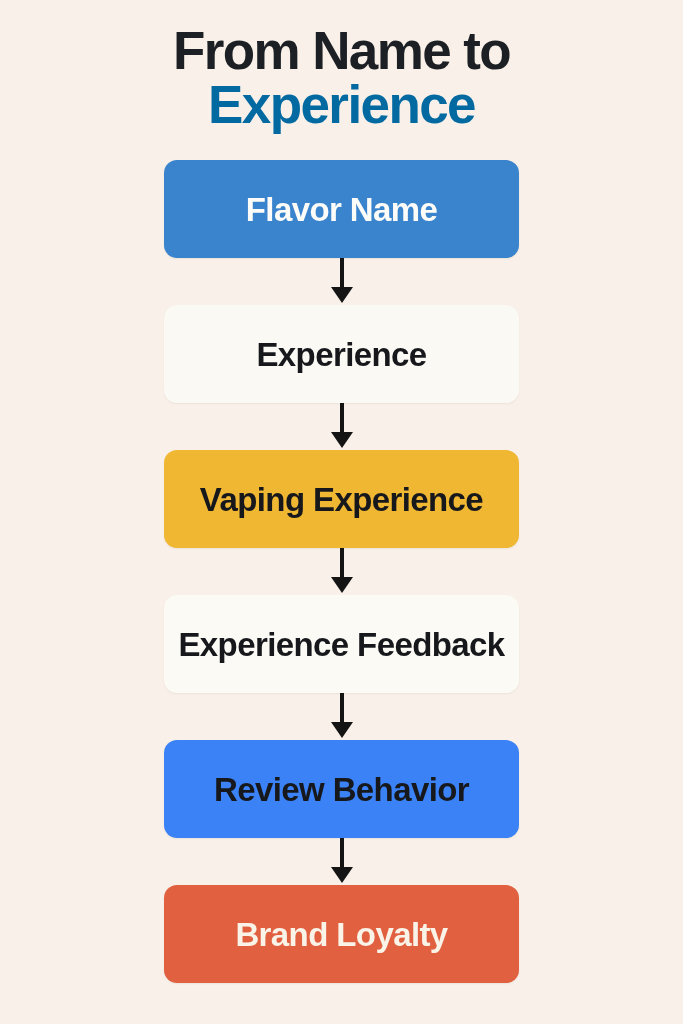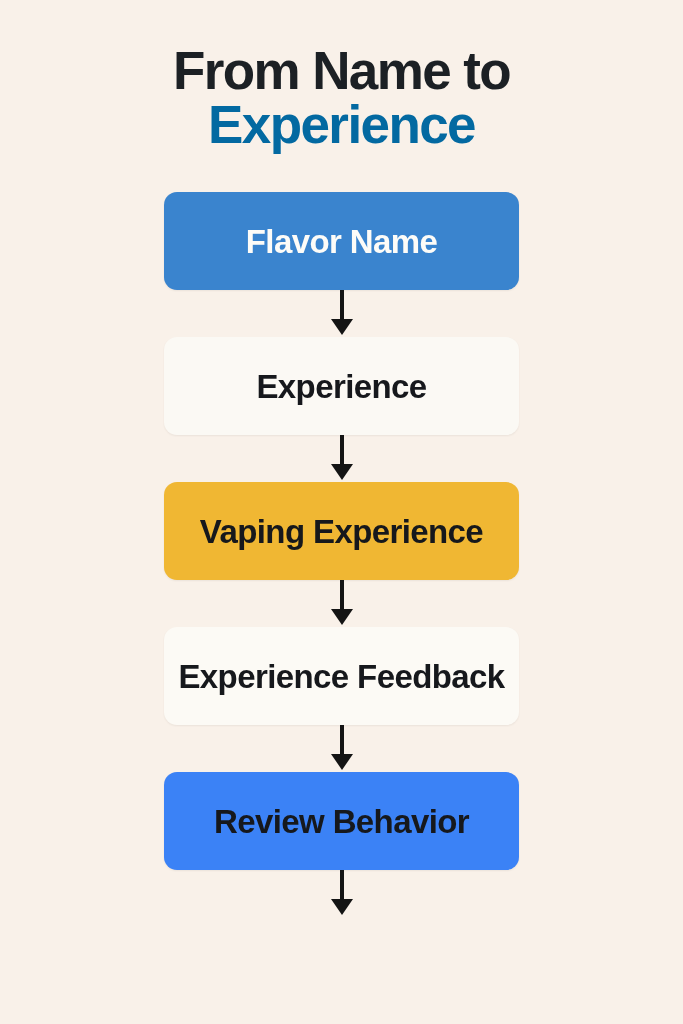--- a/index.html
+++ b/index.html
@@ -22,37 +22,37 @@
     box-sizing: border-box;
     display: flex;
     flex-direction: column;
     align-items: center;
   }
 
   
   .title-block {
     width: 100%;
     text-align: center;
-    padding-top: 44px;
+    padding-top: 24px;
     user-select: none;
   }
   .title-line {
     display: block;
     font-family: "Liberation Sans", sans-serif;
     font-weight: bold;
     font-size: 53px;
     line-height: 1.02;
     letter-spacing: -1.6px;
     color: #1C2024;
     white-space: nowrap;
   }
 
   
   .flow {
-    margin-top: 40px;
+    margin-top: 28px;
     width: 355px;
     display: flex;
     flex-direction: column;
     align-items: center;
   }
   .flow-node {
     width: 355px;
     height: 98px;
     border-radius: 13px;
     display: flex;
@@ -138,15 +138,18 @@
       <span class="node-label" style="color: rgb(22, 24, 28);">Review Behavior</span>
     </div>
 
     <span class="connector">
       <svg width="46" height="47" viewBox="0 0 46 47" xmlns="http://www.w3.org/2000/svg">
         <rect x="21" y="0" width="4" height="33" fill="#141414"></rect>
         <polygon points="23,45 12,29 34,29" fill="#141414"></polygon>
       </svg>
     </span>
 
+    <div class="flow-node" style="background: rgb(224, 96, 63);">
+      <span class="node-label" style="color: rgb(250, 243, 232);">Brand Loyalty</span>
+    </div>
 
   </div>
 </div>
 
 </body></html>

